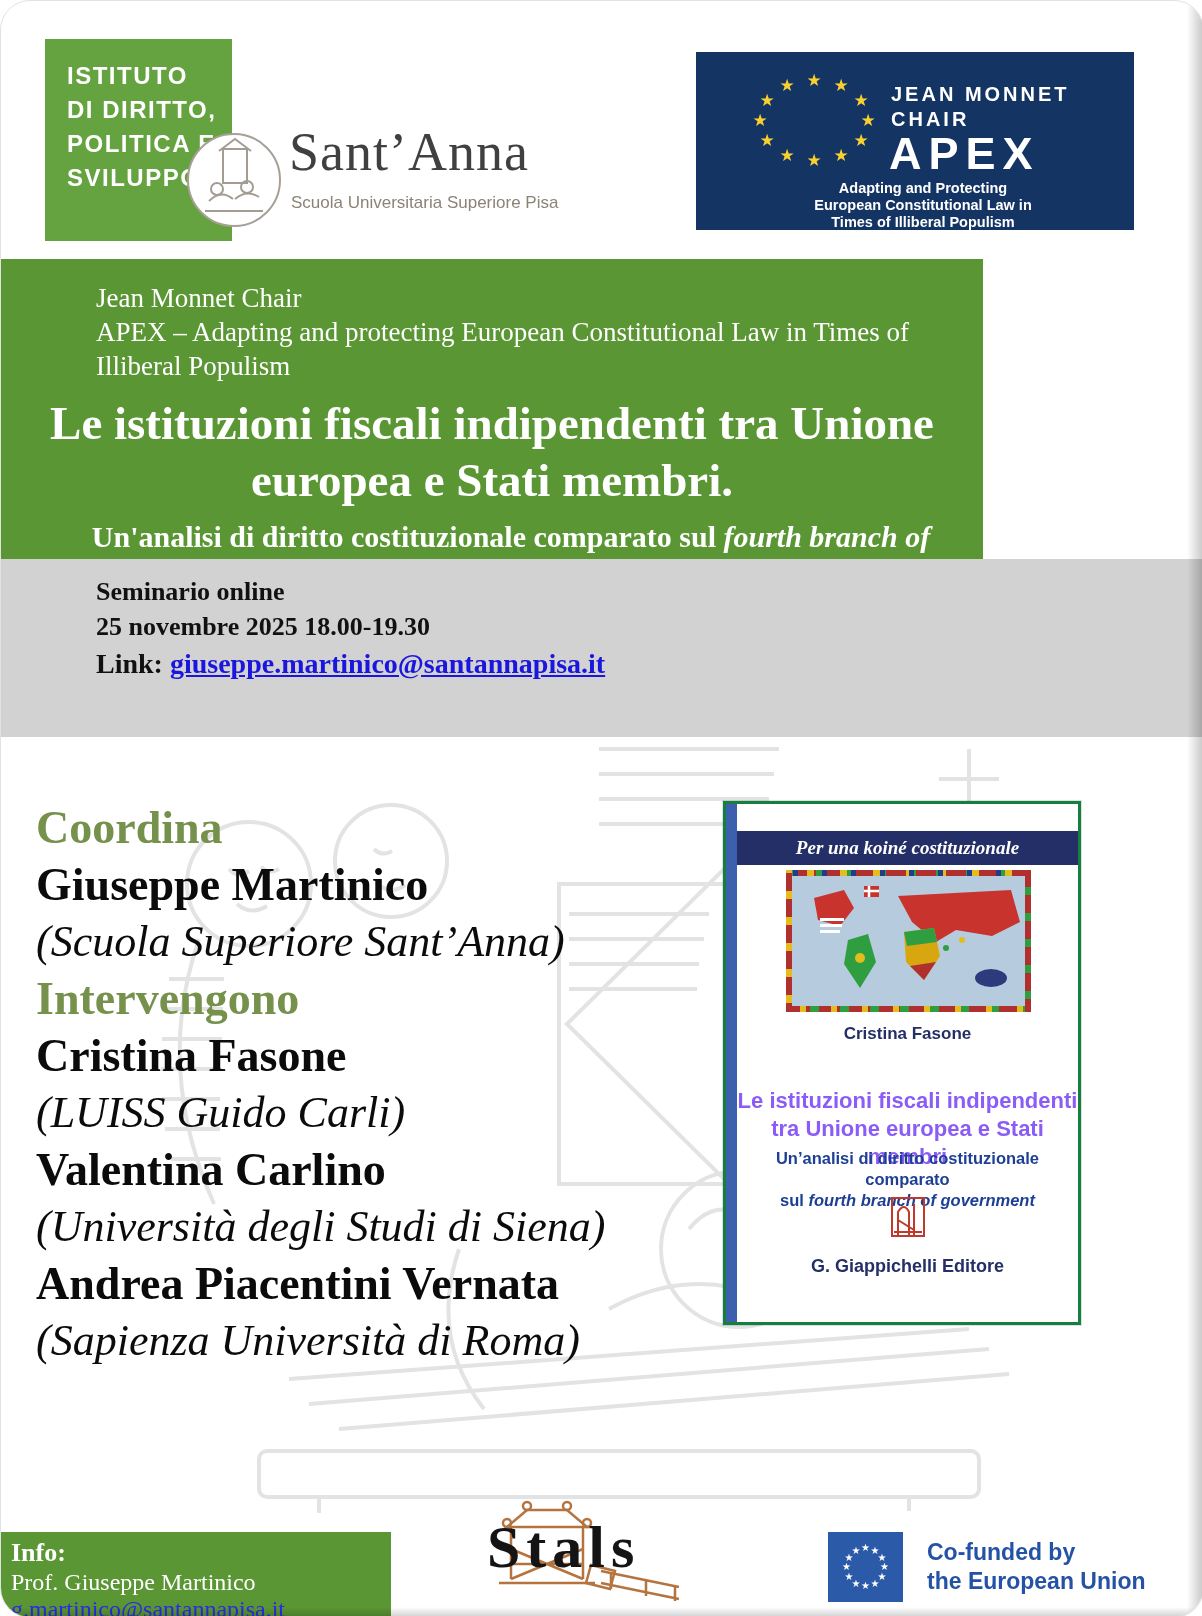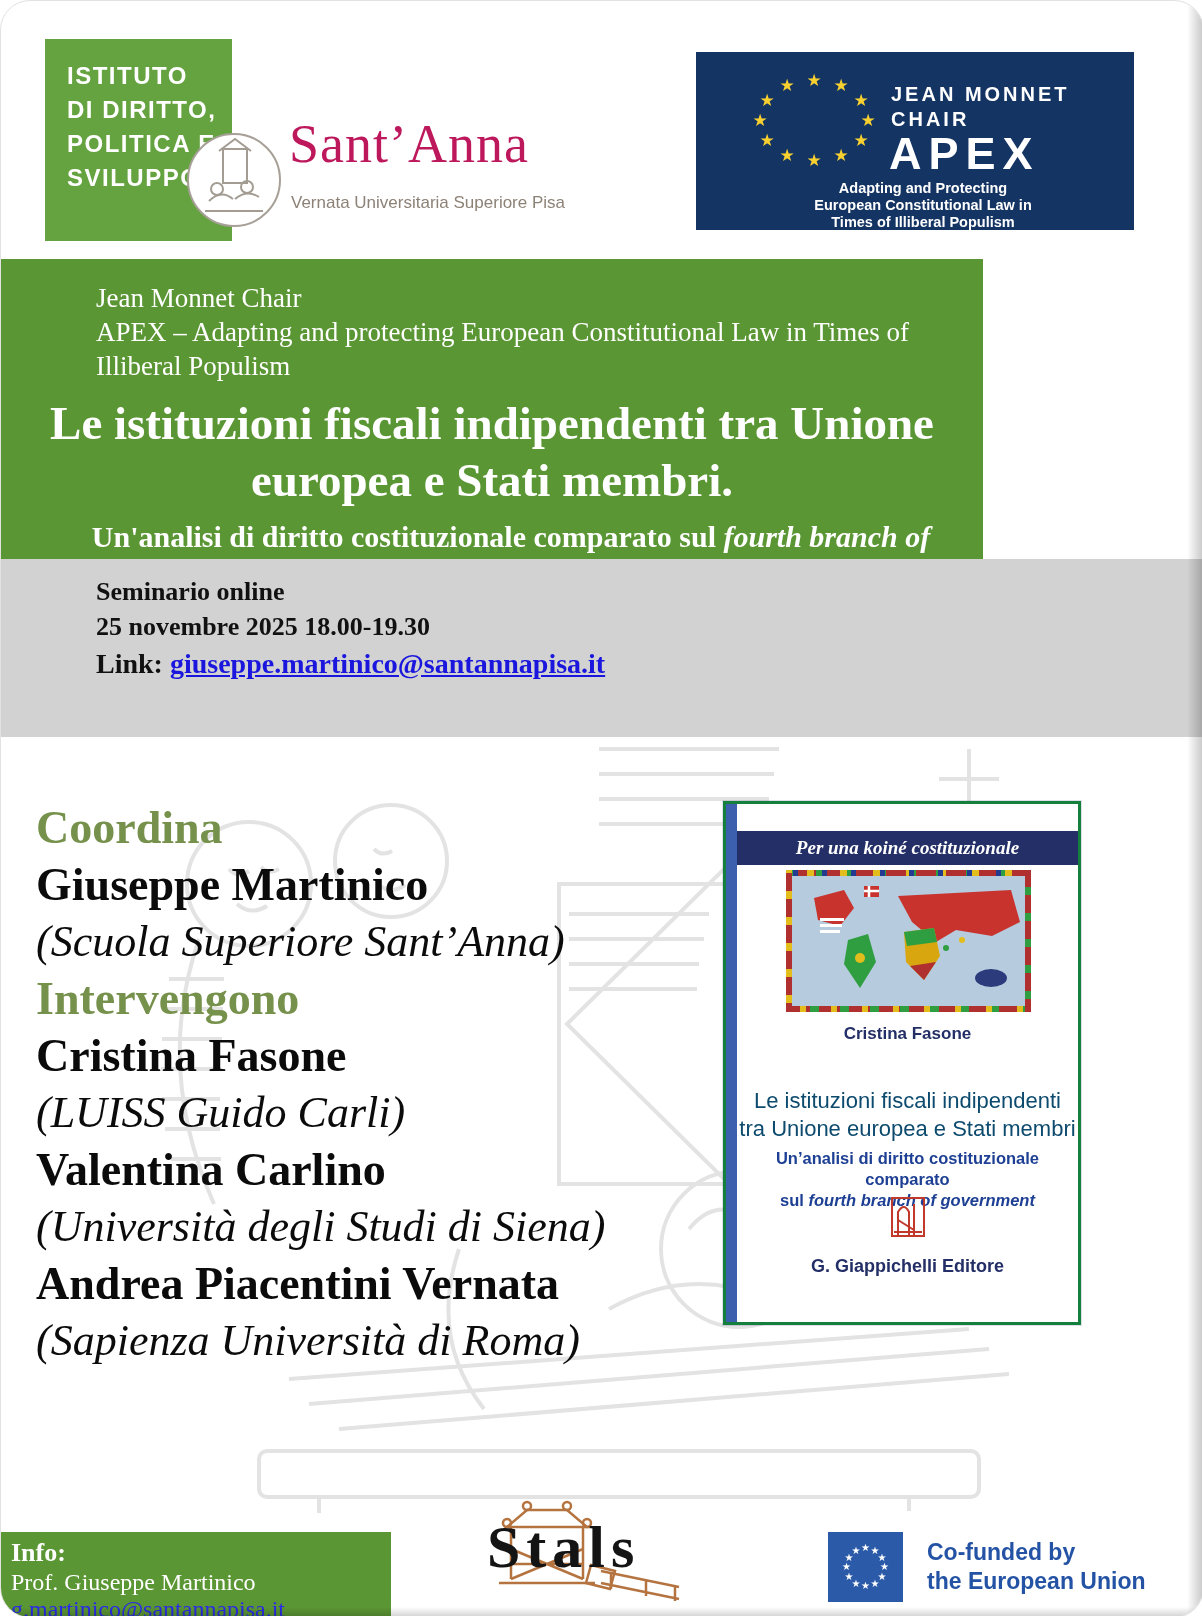--- a/index.html
+++ b/index.html
@@ -8,21 +8,21 @@
     border:1px solid #e2e2e2;border-radius:30px;overflow:hidden;
     font-family:"Liberation Serif","DejaVu Serif",serif;
   }
   .abs{position:absolute;}
   
   .inst-square{left:44px;top:38px;width:187px;height:202px;background:#64a33f;z-index:2;}
   .inst-text{padding:20px 0 0 22px;color:#fff;font-family:"Liberation Sans",sans-serif;
     font-weight:700;font-size:24px;line-height:1.42;letter-spacing:1.5px;}
   .seal{left:186px;top:132px;width:90px;height:90px;border-radius:50%;
     background:#fff;border:2px solid #a6a097;z-index:3;}
-  .santanna-name{left:288px;top:112px;font-size:54px;color:#be185d;z-index:2;letter-spacing:1px;}
+  .santanna-name{left:288px;top:120px;font-size:54px;color:#404040;z-index:2;letter-spacing:1px;}
   .santanna-sub{left:290px;top:192px;font-size:17px;color:#8c8277;
     font-family:"Liberation Sans",sans-serif;z-index:2;}
   .apex-box{left:695px;top:51px;width:438px;height:178px;background:#143463;z-index:2;color:#fff;}
   .apex-jm{position:absolute;left:195px;top:30px;font-family:"Liberation Sans",sans-serif;
     font-weight:700;font-size:20px;letter-spacing:3px;line-height:1.25;}
   .apex-acr{position:absolute;left:193px;top:76px;font-family:"Liberation Sans",sans-serif;
     font-weight:700;font-size:45px;letter-spacing:7px;text-align:right;}
   .apex-tag{position:absolute;left:30px;right:14px;top:128px;text-align:center;
     font-family:"Liberation Sans",sans-serif;font-weight:700;font-size:14.5px;line-height:1.18;}
   
@@ -48,22 +48,22 @@
   
   .book{left:722px;top:800px;width:352px;height:518px;background:#fff;
     border:3px solid #15803d;box-shadow:0 0 0 1px rgba(35,47,102,.15);z-index:2;}
   .book-stripe{position:absolute;left:0;top:0;width:11px;height:100%;background:#3c5fae;}
   .book-band{position:absolute;left:11px;right:0;top:27px;height:34px;background:#232f66;
     color:#fff;text-align:center;font-style:italic;font-weight:700;font-size:19px;line-height:34px;}
   .book-map{position:absolute;left:60px;top:66px;width:245px;height:142px;}
   .book-author{position:absolute;left:11px;right:0;top:220px;text-align:center;
     font-family:"Liberation Sans",sans-serif;font-weight:700;font-size:17px;color:#232f66;}
   .book-title{position:absolute;left:11px;right:0;top:283px;text-align:center;
-    font-family:"Liberation Sans",sans-serif;font-weight:400;font-size:22px;
-    line-height:28px;color:#0c4a6e;}
+    font-family:"Liberation Sans",sans-serif;font-weight:700;font-size:22px;
+    line-height:28px;color:#8b5cf6;}
   .book-sub{position:absolute;left:11px;right:0;top:344px;text-align:center;
     font-family:"Liberation Sans",sans-serif;font-weight:700;font-size:16.5px;
     line-height:21px;color:#1d3f94;}
   .book-emblem{position:absolute;left:164px;top:392px;width:36px;height:42px;}
   .book-pub{position:absolute;left:11px;right:0;top:452px;text-align:center;
     font-family:"Liberation Sans",sans-serif;font-weight:700;font-size:18px;color:#232f66;}
   
   .info-box{left:0;top:1531px;width:390px;height:85px;background:#5b9634;color:#fff;z-index:2;
     padding:6px 12px 0 10px;box-sizing:border-box;}
   .info-label{font-weight:700;font-size:26px;line-height:30px;}
@@ -102,21 +102,21 @@
         <rect x="34" y="14" width="24" height="34"></rect>
         <path d="M30,16 L46,4 L62,16"></path>
         <circle cx="28" cy="54" r="6"></circle>
           <circle cx="58" cy="52" r="6"></circle>
         <path d="M20,66 q12,-12 24,-2 M46,64 q12,-10 24,-2"></path>
         <path d="M16,76 h58"></path>
       </g>
     </svg>
   </div>
   <div class="abs santanna-name">Sant’Anna</div>
-  <div class="abs santanna-sub">Vernata Universitaria Superiore Pisa</div>
+  <div class="abs santanna-sub">Scuola Universitaria Superiore Pisa</div>
 
   <div class="abs apex-box">
     <svg class="abs" style="left:26px;top:6px;" width="180" height="124" viewBox="0 0 180 124">
       <g fill="#f8d130" font-size="17" text-anchor="middle" font-family="'DejaVu Sans',sans-serif">
         <text x="92" y="28">★</text>
           <text x="119" y="33">★</text>
           <text x="139" y="48">★</text>
         <text x="146" y="68">★</text>
           <text x="139" y="88">★</text>
           <text x="119" y="103">★</text>

